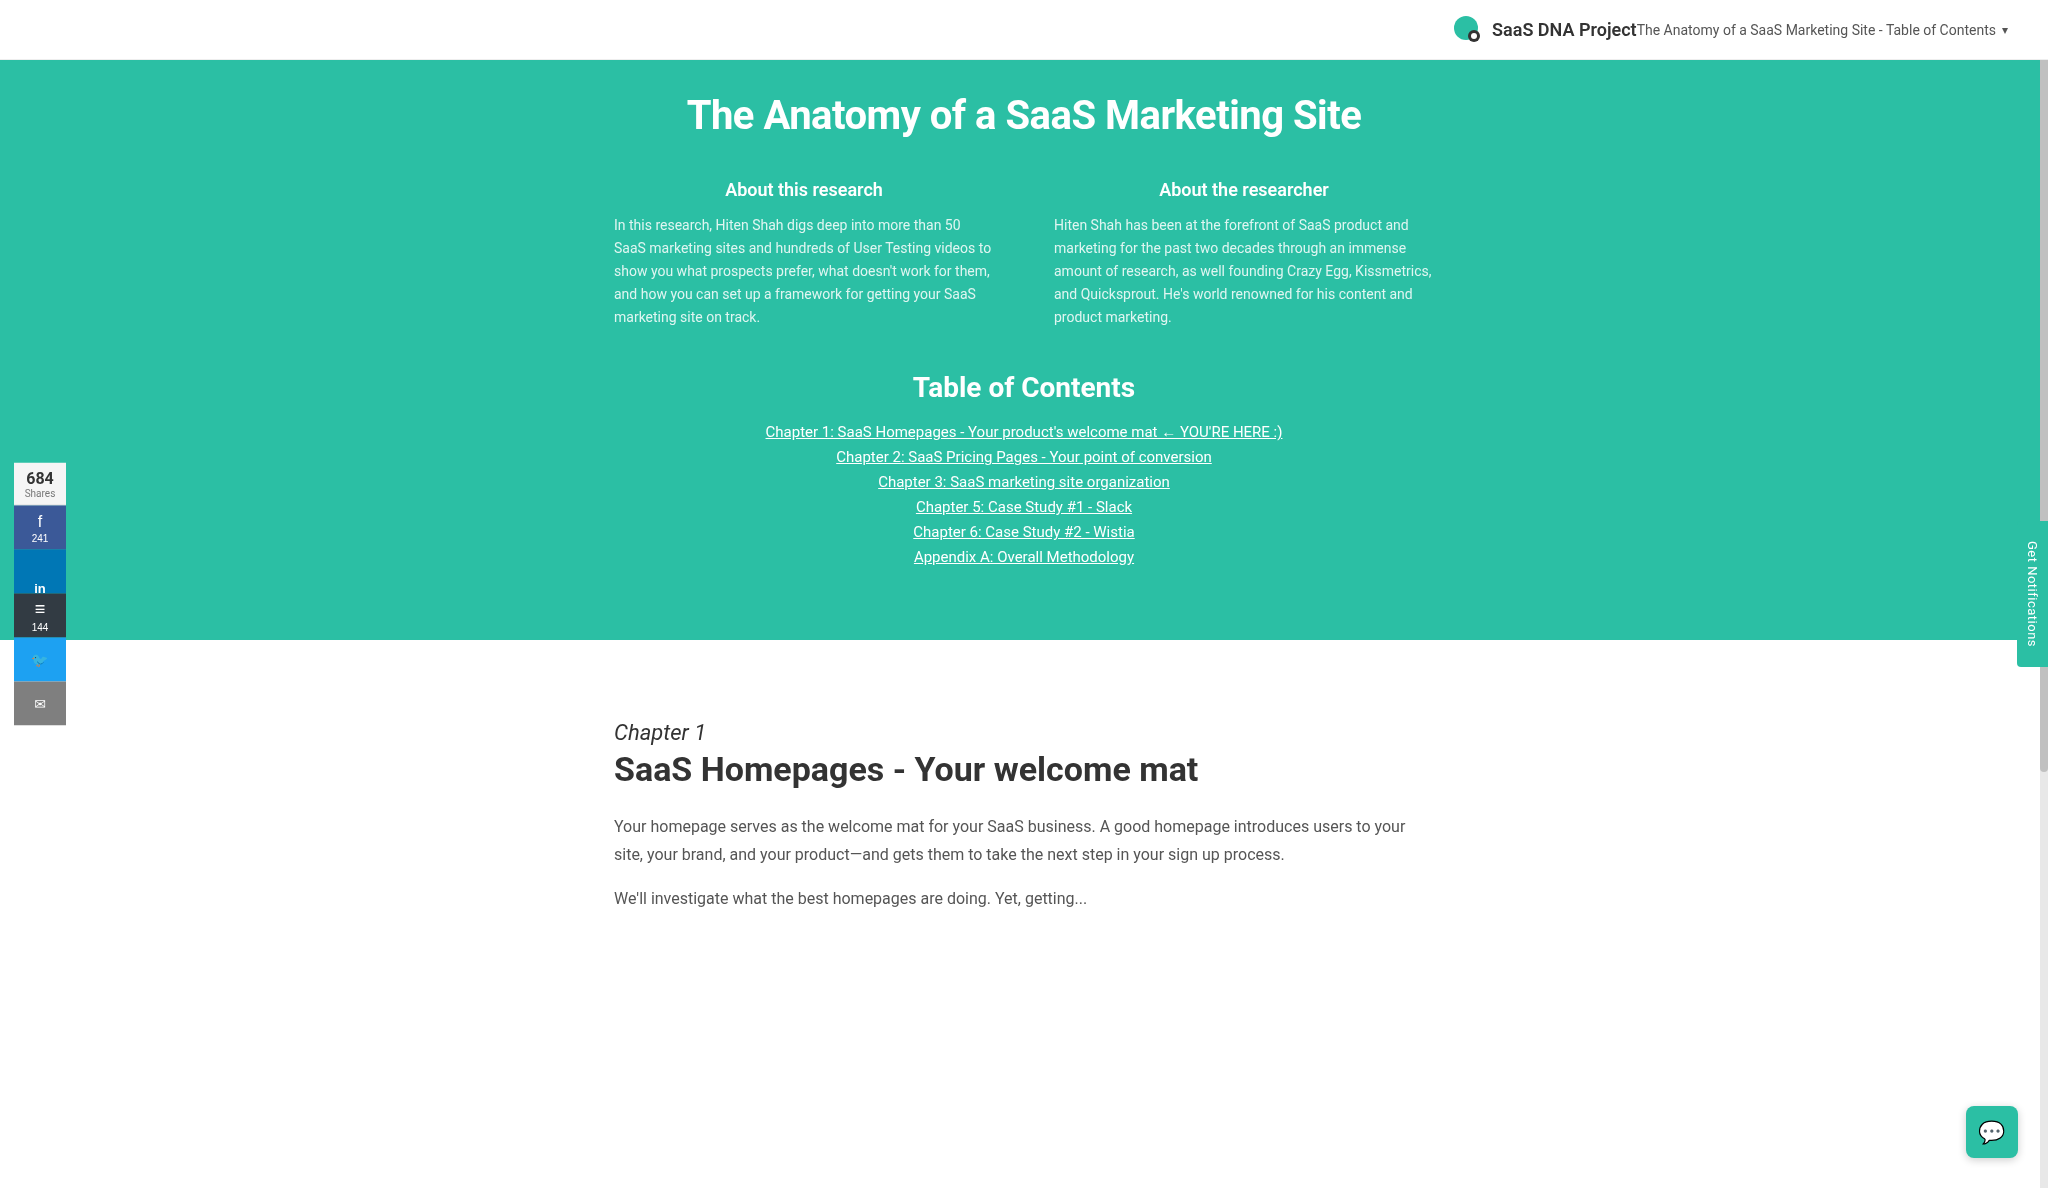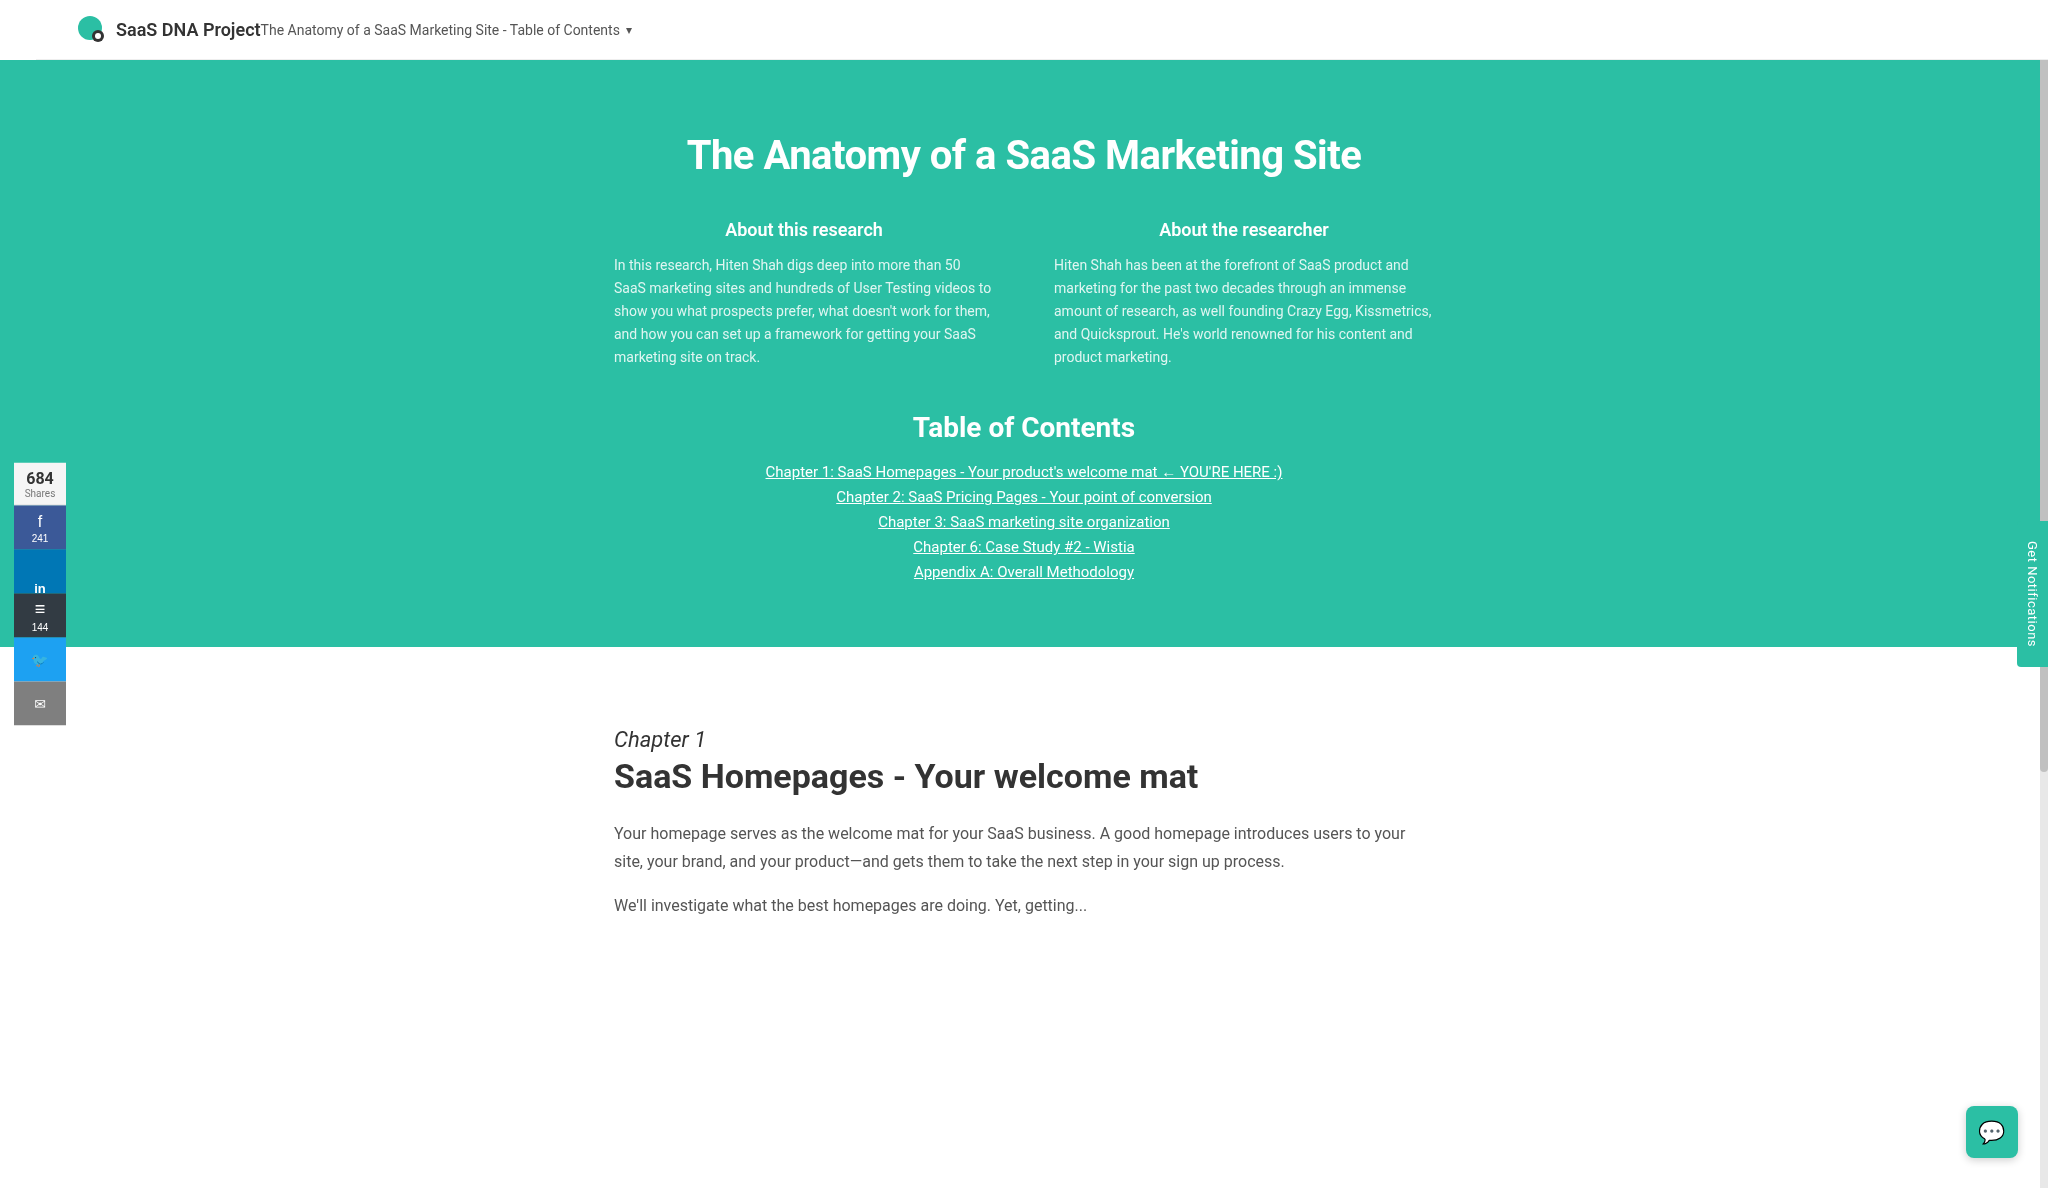--- a/index.html
+++ b/index.html
@@ -1,22 +1,22 @@
 <!DOCTYPE html>
 <html><head>
   <meta charset="utf-8">
   <style>
     * { margin: 0; padding: 0; box-sizing: border-box; }
     body { font-family: -apple-system, BlinkMacSystemFont, 'Segoe UI', Roboto, sans-serif; background: #fff; overflow-x: hidden; }
 
     
     .header {
       position: fixed; top: 0; left: 0; right: 0; z-index: 100;
-      background: #fff; display: flex; align-items: center; justify-content: flex-start;
-      padding: 12px 40px; border-bottom: 1px solid #eee; height: 60px; margin-left: 36px;
+      background: #fff; display: flex; align-items: center; justify-content: flex-end;
+      padding: 12px 40px; border-bottom: 1px solid #eee; height: 60px;
     }
     .logo-area { display: flex; align-items: center; gap: 8px; }
     .logo-icon { width: 32px; height: 32px; }
     .logo-text { font-size: 18px; font-weight: 600; color: #333; }
     .nav-dropdown { display: flex; align-items: center; gap: 6px; font-size: 14px; color: #555; cursor: pointer; }
     .chevron-icon { font-size: 12px; color: #555; }
 
     
     .social-sidebar {
       position: fixed; left: 14px; top: 50%; transform: translateY(-50%);
@@ -37,21 +37,21 @@
     .social-btn-facebook { background: #3b5998; }
     .social-btn-linkedin { background: #0077b5; }
     .social-btn-buffer { background: #323b43; }
     .social-btn-twitter { background: #1da1f2; }
     .social-btn-email { background: #7f7f7f; }
     .social-btn-icon { color: #fff; font-size: 16px; }
     .social-btn-count { color: #fff; font-size: 10px; }
 
     
     .hero-section {
-      background: #2bbfa4; padding: 72px 40px 60px; margin-top: 60px;
+      background: #2bbfa4; padding: 32px 40px 60px; margin-top: 60px;
       min-height: 580px;
     }
     .hero-title {
       text-align: center; font-size: 40px; font-weight: 700; color: #fff;
       margin-bottom: 40px; letter-spacing: -0.5px;
     }
     .two-col { display: flex; justify-content: center; gap: 60px; max-width: 900px; margin: 0 auto 40px; }
     .col { flex: 1; max-width: 380px; }
     .col-heading { font-size: 18px; font-weight: 600; color: #fff; margin-bottom: 14px; text-align: center; }
     .col-text { font-size: 14px; color: rgba(255,255,255,0.85); line-height: 1.65; text-align: left; }
@@ -154,20 +154,21 @@
       <h2 class="col-heading">About the researcher</h2>
       <p class="col-text">Hiten Shah has been at the forefront of SaaS product and marketing for the past two decades through an immense amount of research, as well founding Crazy Egg, Kissmetrics, and Quicksprout. He's world renowned for his content and product marketing.</p>
     </div>
   </div>
   <div class="toc-container">
     <h2 class="toc-title">Table of Contents</h2>
     <ul class="toc-list" id="toc-list">
         <li class=""><a class="toc-link">Chapter 1: SaaS Homepages - Your product's welcome mat  ← YOU'RE HERE :)</a></li>
         <li class=""><a class="toc-link">Chapter 2: SaaS Pricing Pages - Your point of conversion</a></li>
         <li class=""><a class="toc-link">Chapter 3: SaaS marketing site organization</a></li>
+        <li class=""><a class="toc-link">Chapter 5: Case Study #1 - Slack</a></li>
         <li class=""><a class="toc-link">Chapter 6: Case Study #2 - Wistia</a></li>
         <li class=""><a class="toc-link">Appendix A: Overall Methodology</a></li>
       </ul>
   </div>
 </section>
 
 <div style="background:#fff; padding: 20px 0;">
   <div class="content-section">
     <p class="chapter-label">Chapter 1</p>
     <h2 class="chapter-title">SaaS Homepages - Your welcome mat</h2>

